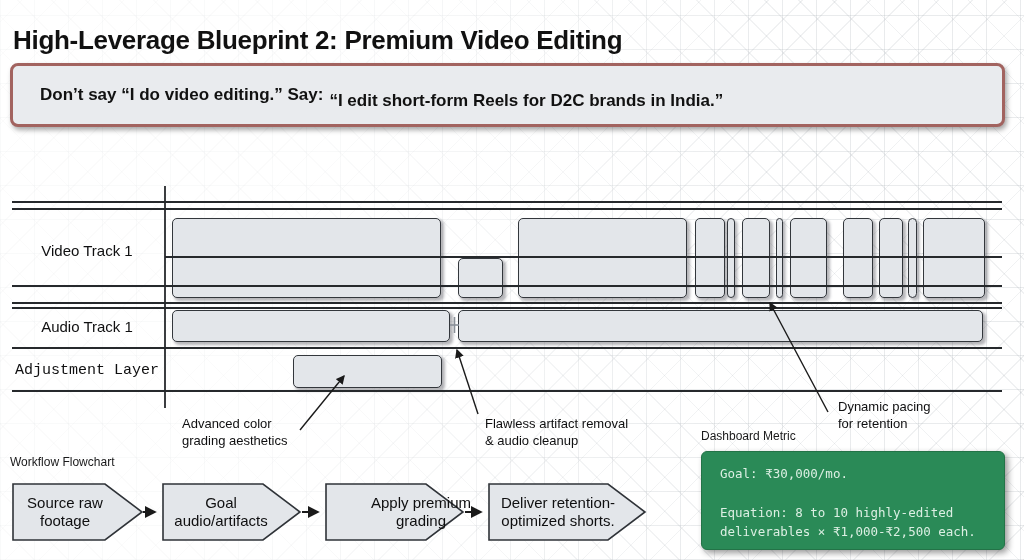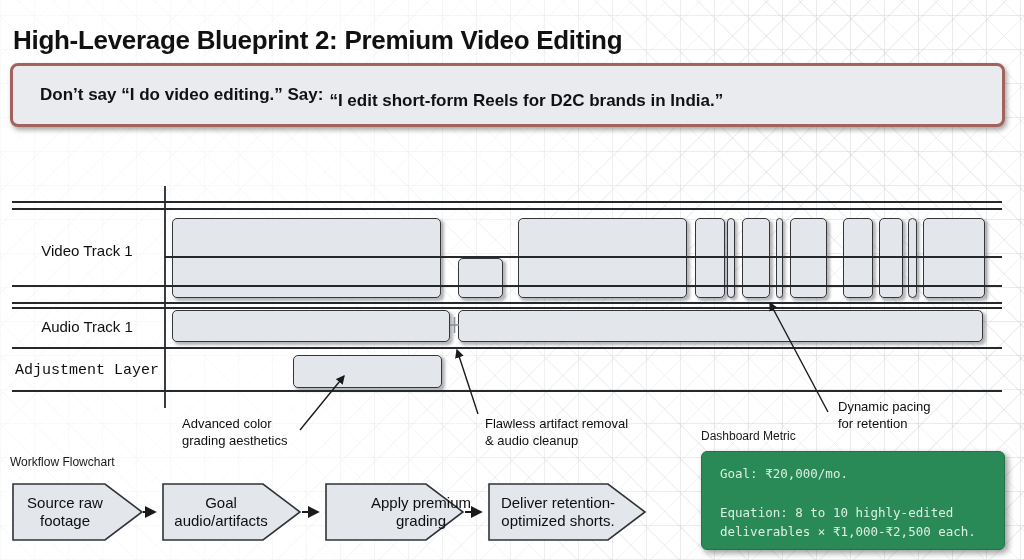--- a/index.html
+++ b/index.html
@@ -168,21 +168,21 @@
     <div>Flawless artifact removal</div>
     <div>&amp; audio cleanup</div>
   </div>
   <div class="annotation ann-pacing">
     <div>Dynamic pacing</div>
     <div>for retention</div>
   </div>
 
   <div class="small-cap cap-dashboard">Dashboard Metric</div>
   <div class="metric-box">
-    <div class="goal">Goal: ₹20,000/mo.</div>
+    <div class="goal">Goal: ₹30,000/mo.</div>
     <div class="eq">
       <div>Equation: 8 to 10 highly-edited</div>
       <div>deliverables × ₹1,000-₹2,500 each.</div>
     </div>
   </div>
 
   <div class="small-cap cap-flow">Workflow Flowchart</div>
 
   <div class="flow-step fs1">
     <svg width="132" height="60">

